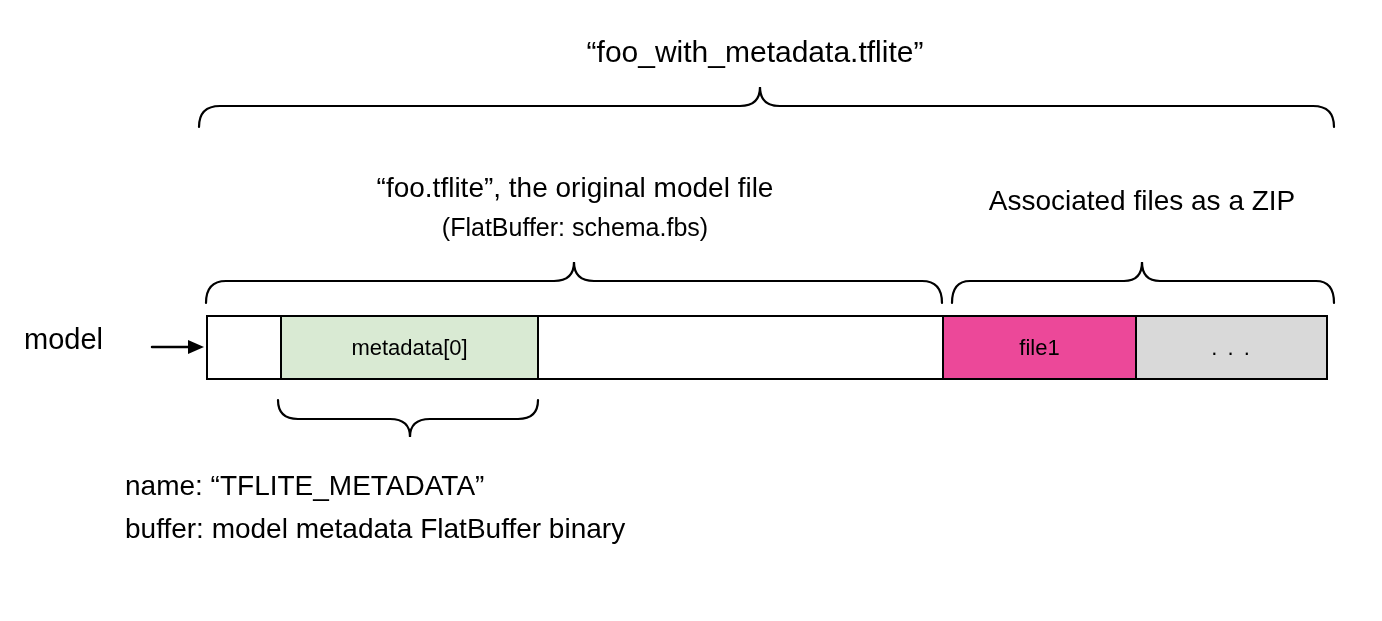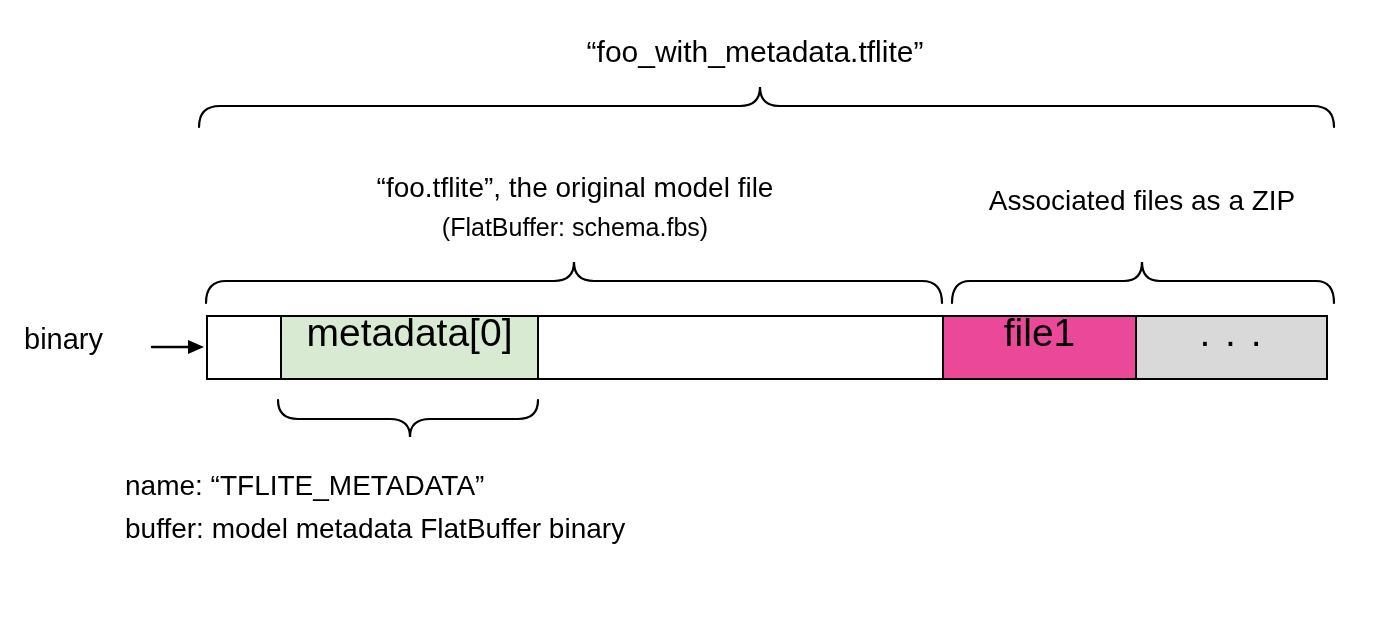--- a/index.html
+++ b/index.html
@@ -60,23 +60,23 @@
     width: 1122px;
     height: 65px;
     border: 2px solid #000000;
     box-sizing: border-box;
     display: flex;
     background: #ffffff;
   }
   .seg {
     box-sizing: border-box;
     display: flex;
-    align-items: flex-start;
+    align-items: center;
     justify-content: center;
-    font-size: 39px;
+    font-size: 22px;
     line-height: 32px;
     height: 100%;
   }
   .seg + .seg { border-left: 2px solid #000000; }
   .seg-1 { width: 72px; }
   .seg-2 { width: 257px; background: #d9ead3; }
   .seg-3 { width: 405px; }
   .seg-4 { width: 193px; background: #ec4899; }
   .seg-5 { width: 191px; background: #d9d9d9; letter-spacing: 2px; }
 
@@ -101,21 +101,21 @@
   </svg>
 
   <div class="abs txt-main center-x title">“foo_with_metadata.tflite”</div>
 
   <div class="abs txt-main center-x foo-heading">“foo.tflite”, the original model file</div>
   <div class="abs txt-sub center-x foo-sub">(FlatBuffer: schema.fbs)</div>
 
   <div class="abs txt-main center-x assoc-heading">Associated files as a ZIP</div>
 
   <div class="abs left-label">
-    <span>binary</span>
+    <span>model</span>
   </div>
 
   <div class="abs bar">
     <div class="seg seg-1">
       <span></span>
     </div>
     <div class="seg seg-2">
       <span>metadata[0]</span>
     </div>
     <div class="seg seg-3">

